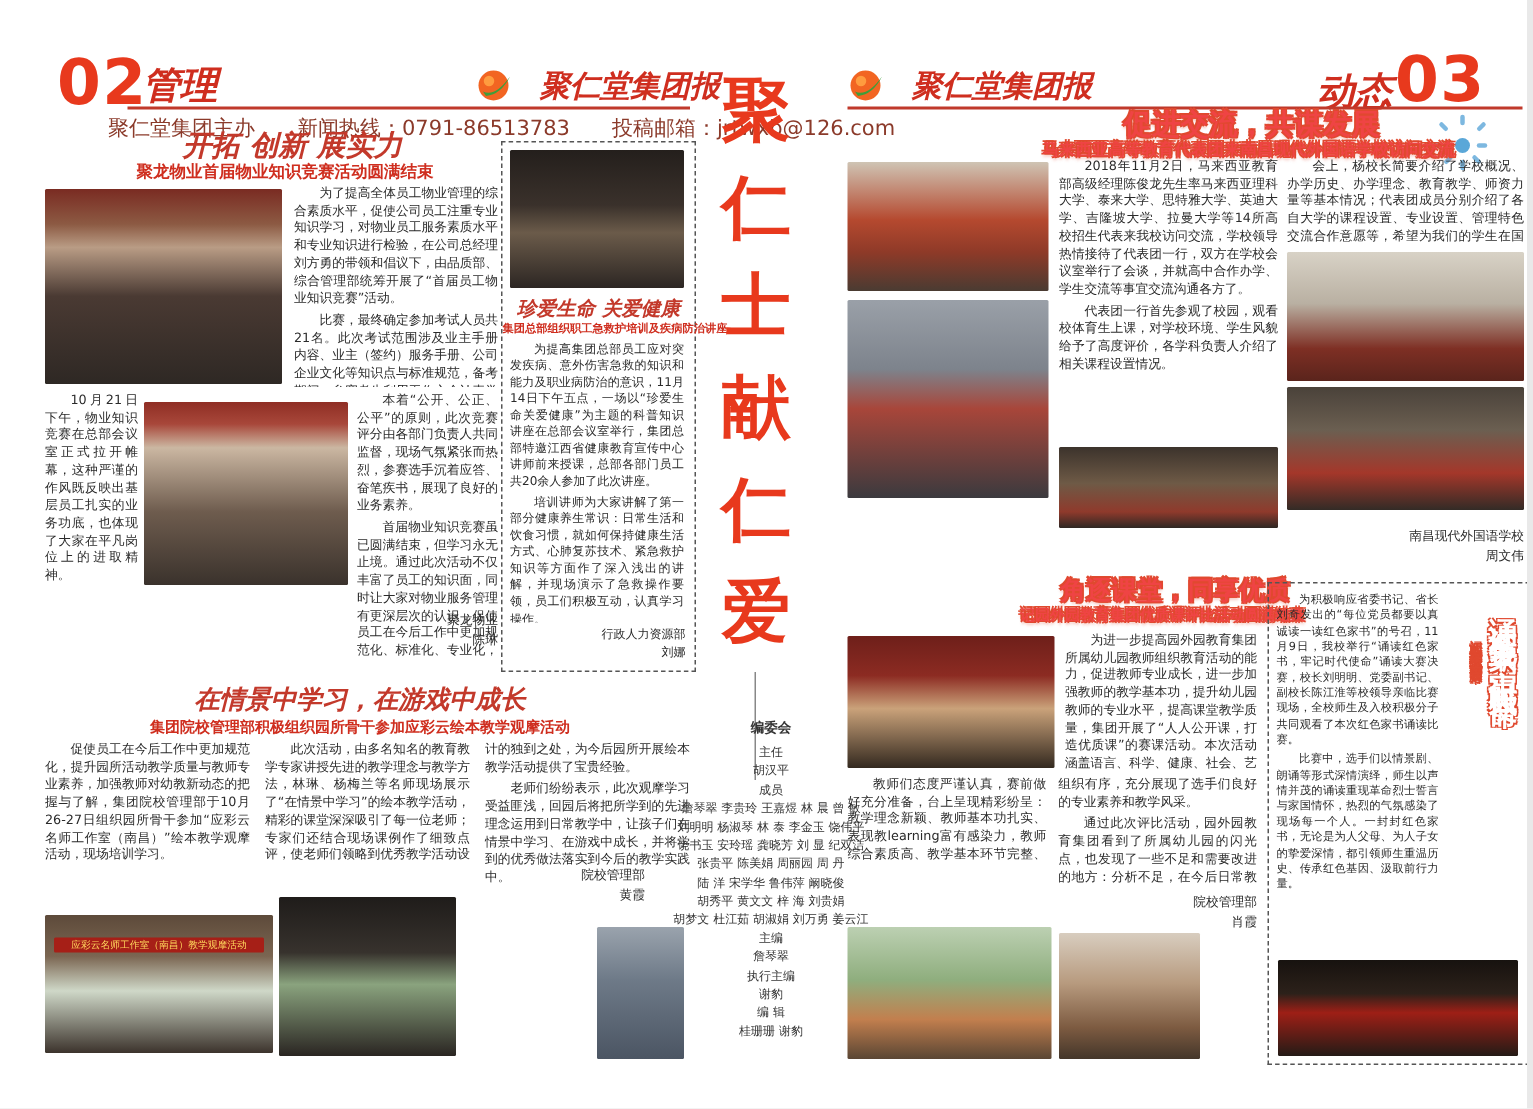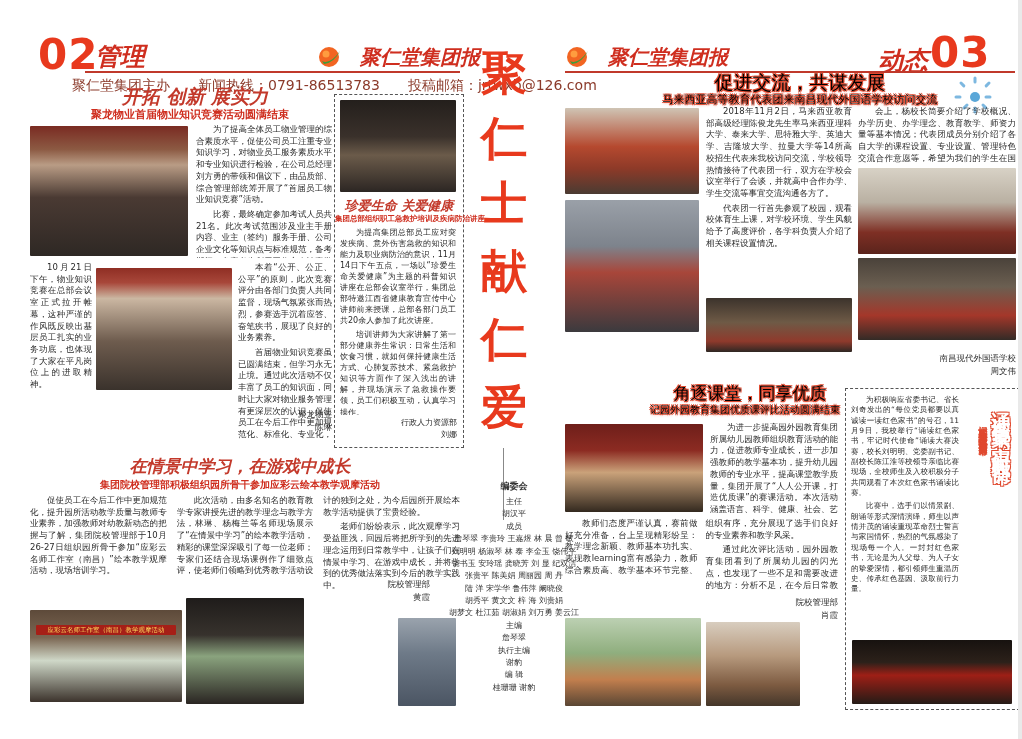--- a/index.html
+++ b/index.html
@@ -7,21 +7,21 @@
          font-family:"DejaVu Sans",sans-serif;color:#2a2a2a;}
   .abs{position:absolute;}
   .serif{font-family:"DejaVu Serif",serif;}
   .pagenum{font-size:42px;font-weight:bold;color:#e8391d;letter-spacing:1px;line-height:1;}
   .section-label{font-size:25px;font-weight:bold;font-style:italic;color:#cf2e1f;line-height:1;}
   .masthead-text{font-size:20px;font-weight:bold;font-style:italic;color:#cf2e1f;white-space:nowrap;margin-left:14px;}
   .redline{height:2px;background:#c0392b;}
   .infoline{font-size:14px;color:#8b3a2a;white-space:nowrap;}
   .headline{font-weight:bold;font-style:italic;color:#c3392b;text-align:center;white-space:nowrap;}
   .subhead{font-weight:bold;color:#cf2e1f;text-align:center;white-space:nowrap;}
-  .headline-outline{font-weight:normal;text-align:center;color:#000000;white-space:nowrap;
+  .headline-outline{font-weight:bold;text-align:right;color:#ef4444;white-space:nowrap;
     text-shadow:-1px -1px 0 #e0492f,1px -1px 0 #e0492f,-1px 1px 0 #e0492f,1px 1px 0 #e0492f,0 2px 2px rgba(224,73,47,.35);}
   .body-text{font-size:8.5px;line-height:1.38;text-align:justify;color:#2a2a2a;overflow:hidden;}
   .body-text p{margin:0 0 3px 0;text-indent:2em;}
   .byline{font-size:8.5px;color:#2a2a2a;text-align:right;line-height:1.5;}
   .photo{overflow:hidden;border-radius:1px;}
   .photo .banner{position:absolute;left:4%;right:4%;top:8%;background:#a61f17;color:#ffd65c;
     font-size:7px;text-align:center;line-height:1.6;border-radius:1px;white-space:nowrap;overflow:hidden;}
   .dashedbox{border:1px dashed #555;}
   .slogan-char{font-family:"DejaVu Serif",serif;font-weight:bold;color:#e8391d;font-size:46px;line-height:1;}
   .board{font-size:8px;text-align:center;color:#333;line-height:1.55;}

